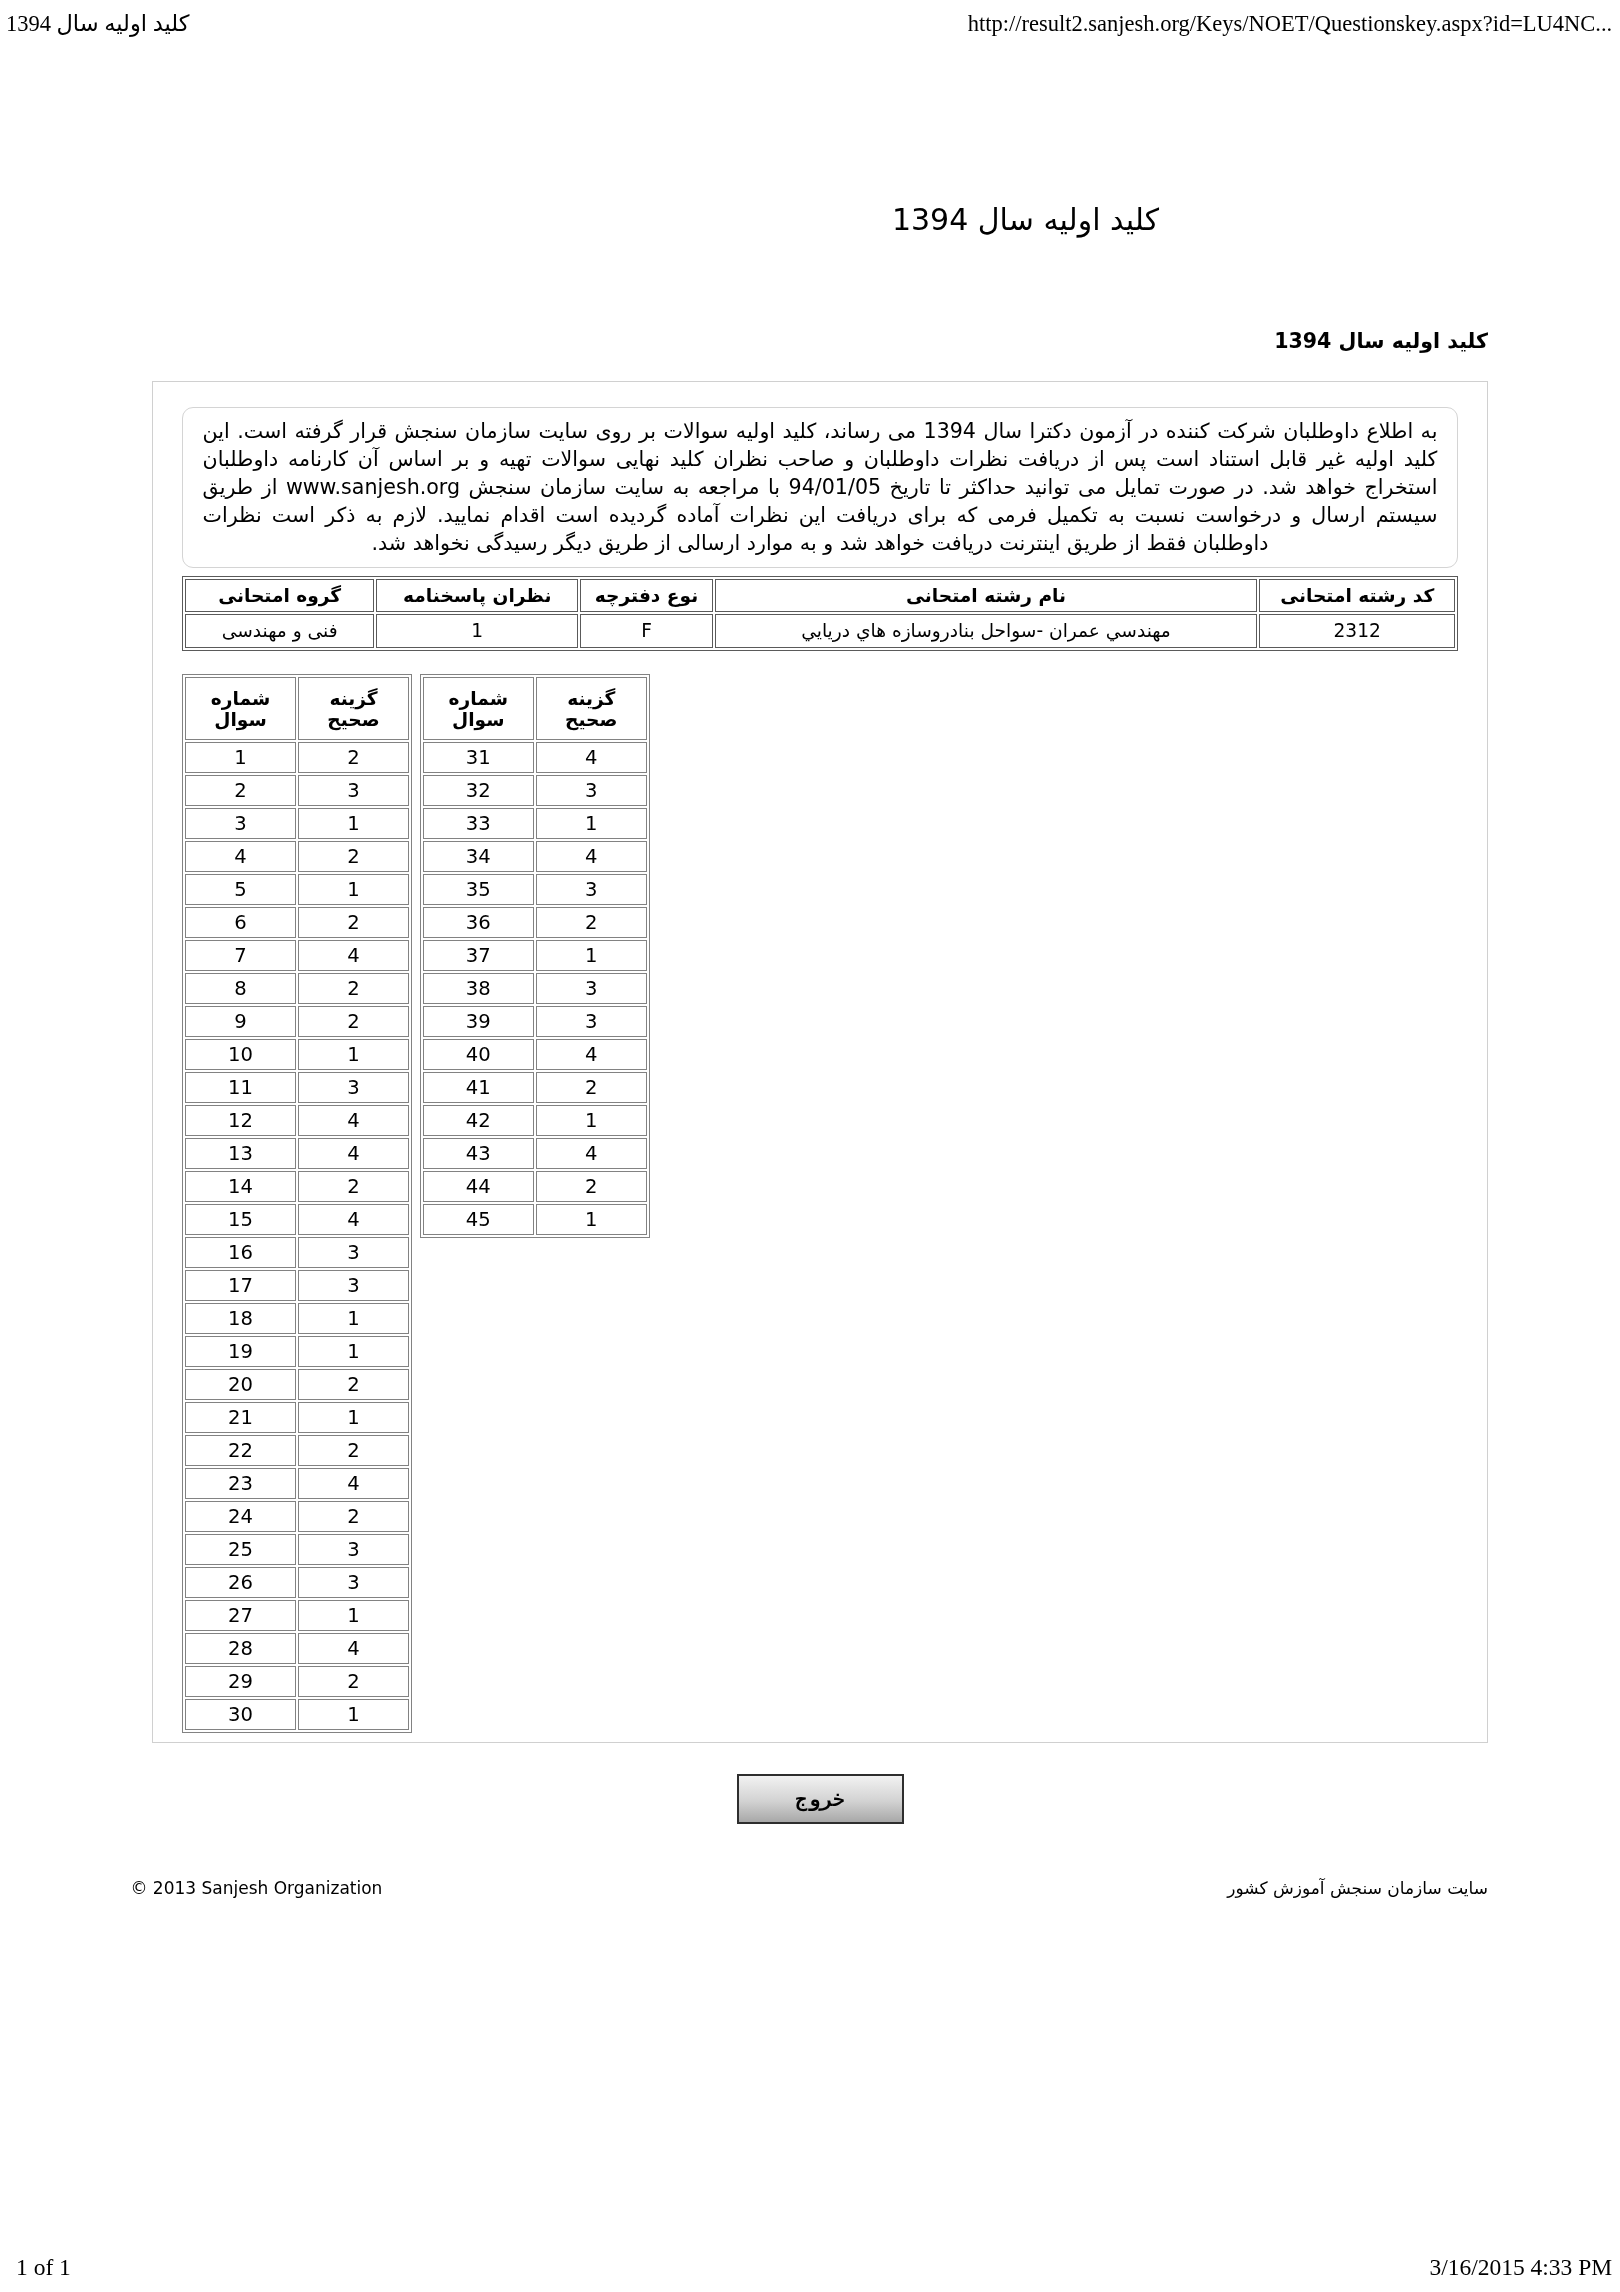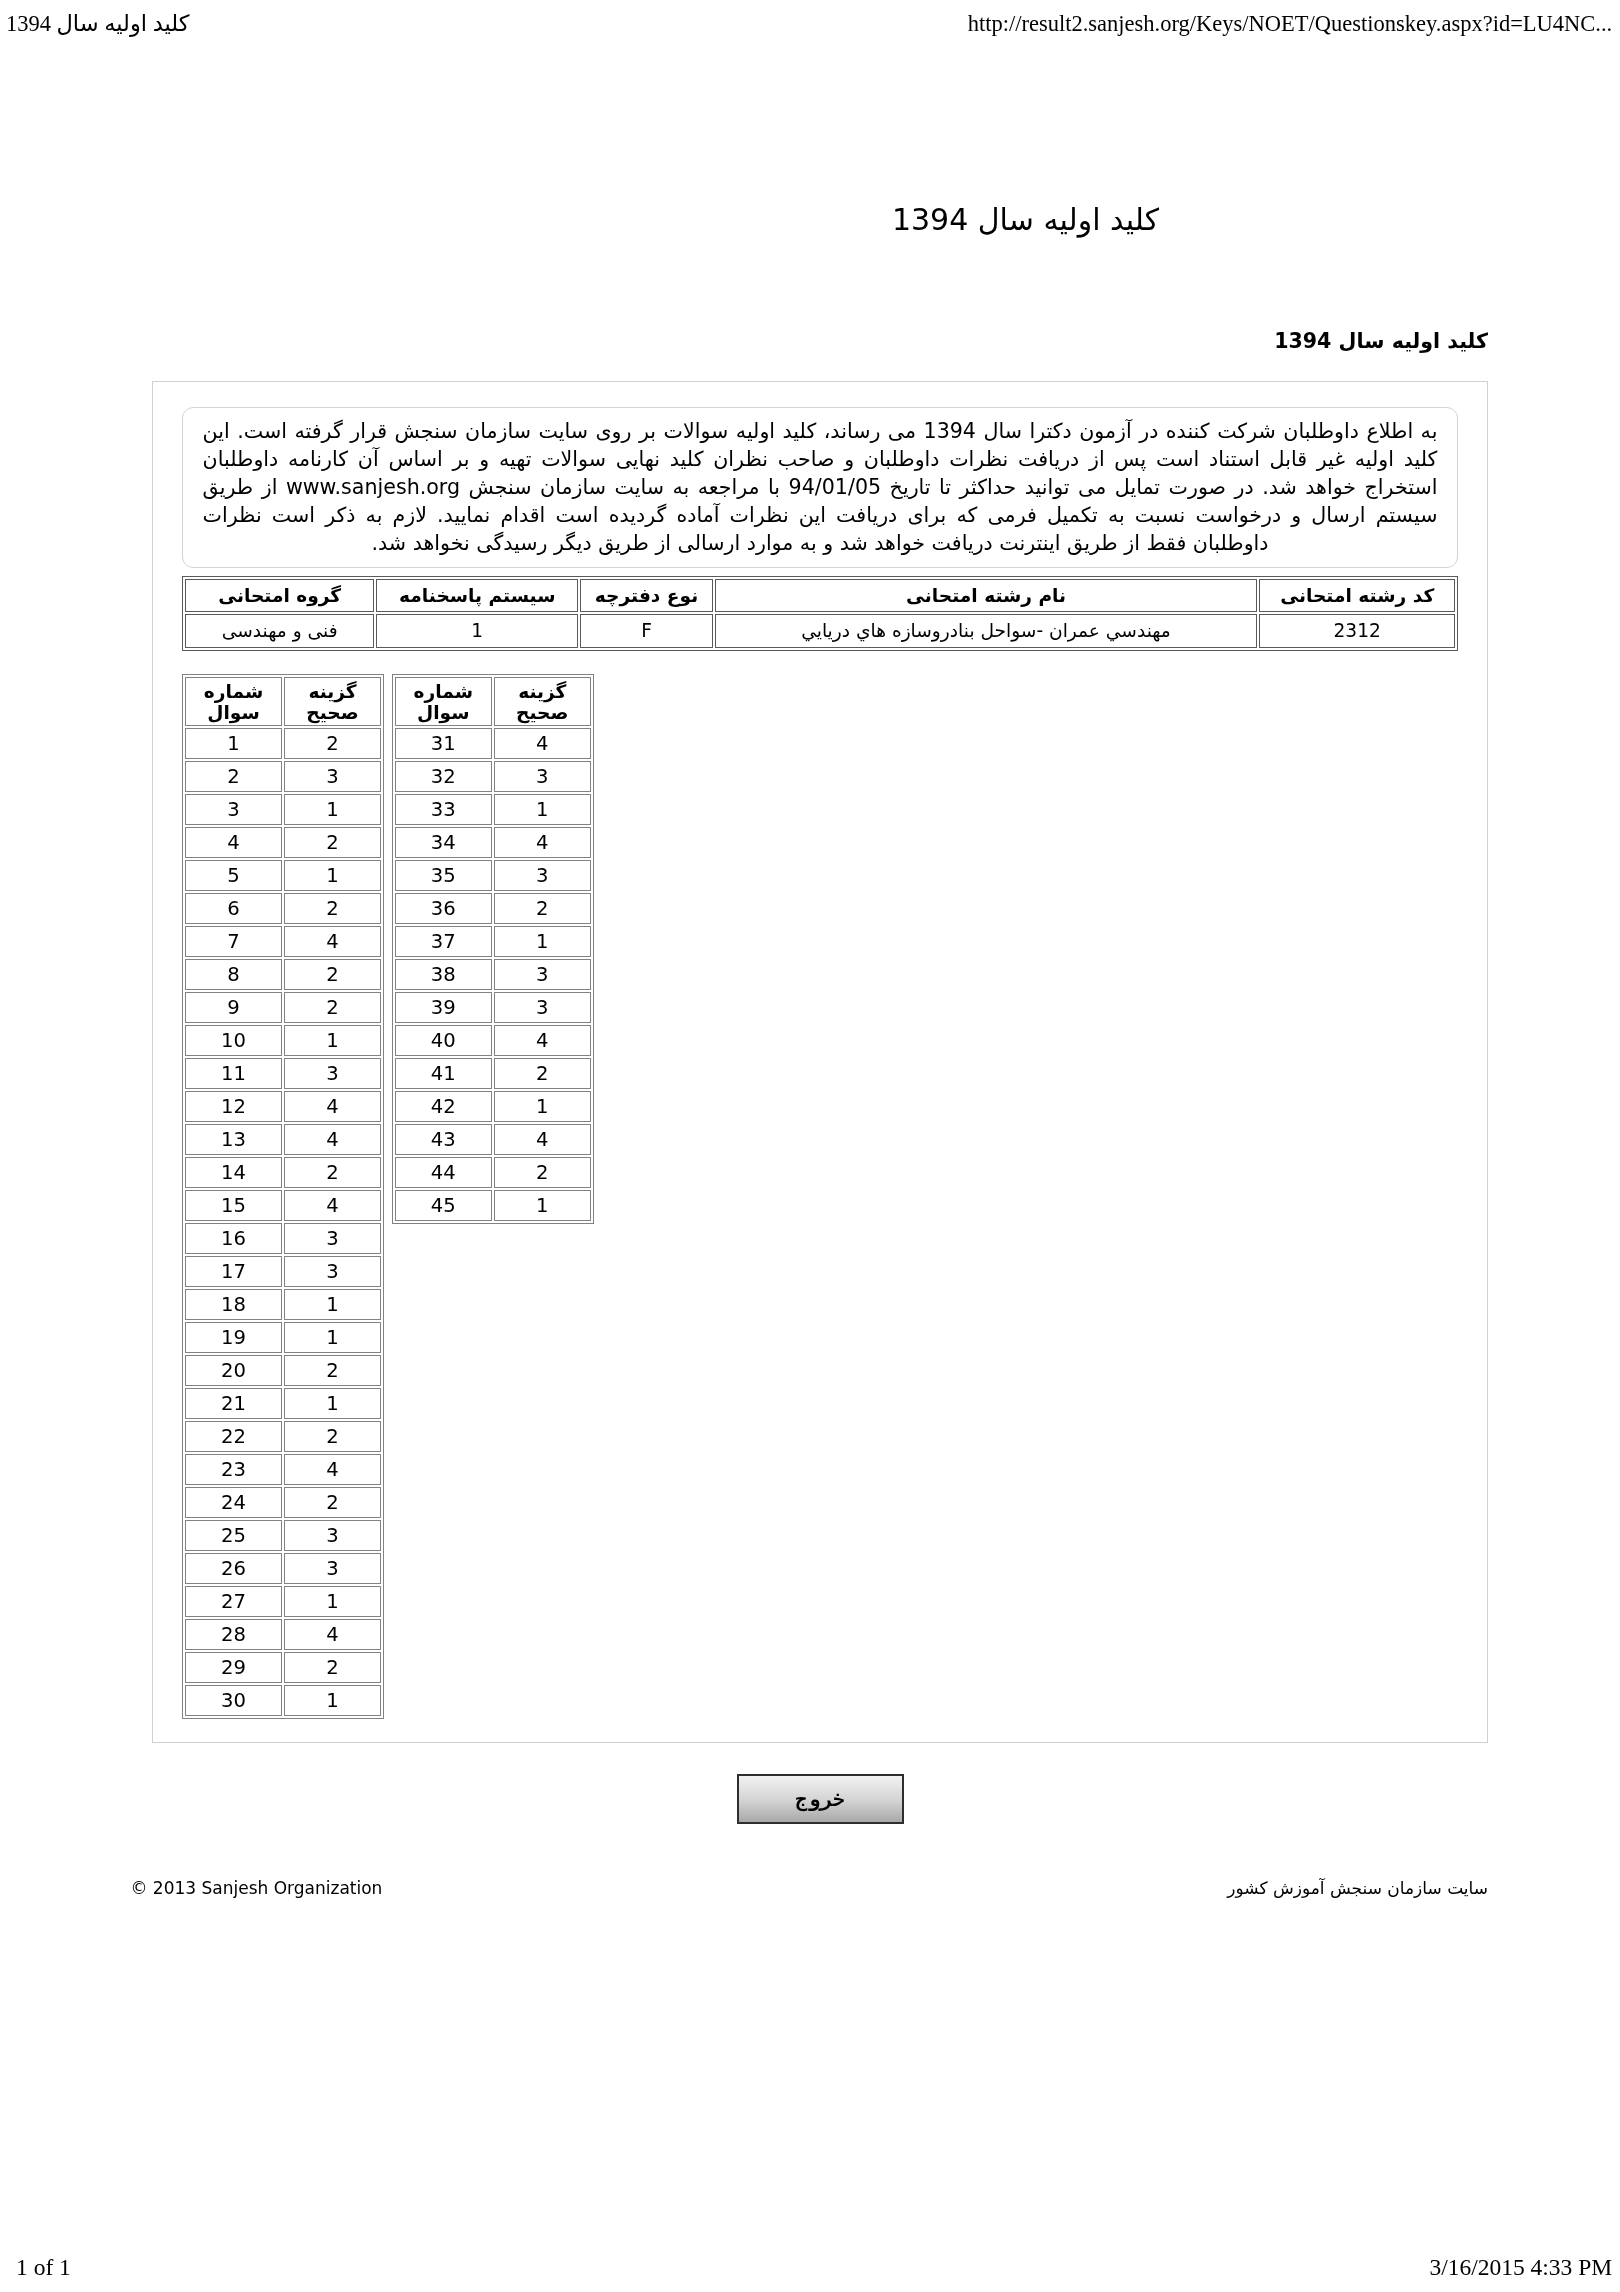--- a/index.html
+++ b/index.html
@@ -55,21 +55,21 @@
   }
   .info-table th{font-weight:bold;}
   .col-code{width:15.5%;} .col-name{width:43%;} .col-booklet{width:10.5%;}
   .col-sheet{width:16%;} .col-group{width:15%;margin-top:20px;}
 
   
   .answers{display:flex;direction:ltr;justify-content:flex-start;gap:7.8px;margin-top:23.5px;}
   .ans-table{border-spacing:2px;border-collapse:separate;border:1px solid #828282;align-self:flex-start;}
   .ans-table th{
     width:93px;height:45px;border:1px solid #828282;
-    font-size:18.6px;font-weight:bold;text-align:center;vertical-align:middle;padding:1px;
+    font-size:18.6px;font-weight:bold;text-align:center;vertical-align:middle;padding:8px;
   }
   .ans-table td{
     height:29px;border:1px solid #828282;font-size:19.6px;
     text-align:center;vertical-align:middle;padding:0 2px;
   }
 
   
   .button-row{text-align:center;margin-top:31px;}
   .exit-btn{
     width:167px;height:50px;font-size:20.6px;font-weight:bold;color:#000;
@@ -102,21 +102,21 @@
   <div class="panel">
 
     <div class="notice rtl">به اطلاع داوطلبان شرکت کننده در آزمون دکترا سال 1394 می رساند، کلید اولیه سوالات بر روی سایت سازمان سنجش قرار گرفته است. این کلید اولیه غیر قابل استناد است پس از دریافت نظرات داوطلبان و صاحب نظران کلید نهایی سوالات تهیه و بر اساس آن کارنامه داوطلبان استخراج خواهد شد. در صورت تمایل می توانید حداکثر تا تاریخ 94/01/05 با مراجعه به سایت سازمان سنجش www.sanjesh.org از طریق  سیستم ارسال و درخواست نسبت به تکمیل فرمی که برای دریافت این نظرات آماده گردیده است اقدام نمایید. لازم به ذکر است نظرات داوطلبان فقط از طریق اینترنت دریافت خواهد شد و به موارد ارسالی از طریق دیگر رسیدگی نخواهد شد.</div>
 
     <table class="info-table">
       <thead>
         <tr>
           <th class="col-code">کد رشته امتحانی</th>
           <th class="col-name">نام رشته امتحانی</th>
           <th class="col-booklet">نوع دفترچه</th>
-          <th class="col-sheet">سیستم پاسخنامه</th>
+          <th class="col-sheet">نظران پاسخنامه</th>
           <th class="col-group">گروه امتحانی</th>
         </tr>
       </thead>
       <tbody>
         <tr>
           <td>2312</td>
           <td>مهندسي عمران -سواحل بنادروسازه هاي دريايي</td>
           <td>F</td>
           <td>1</td>
           <td>فنی و مهندسی</td>

